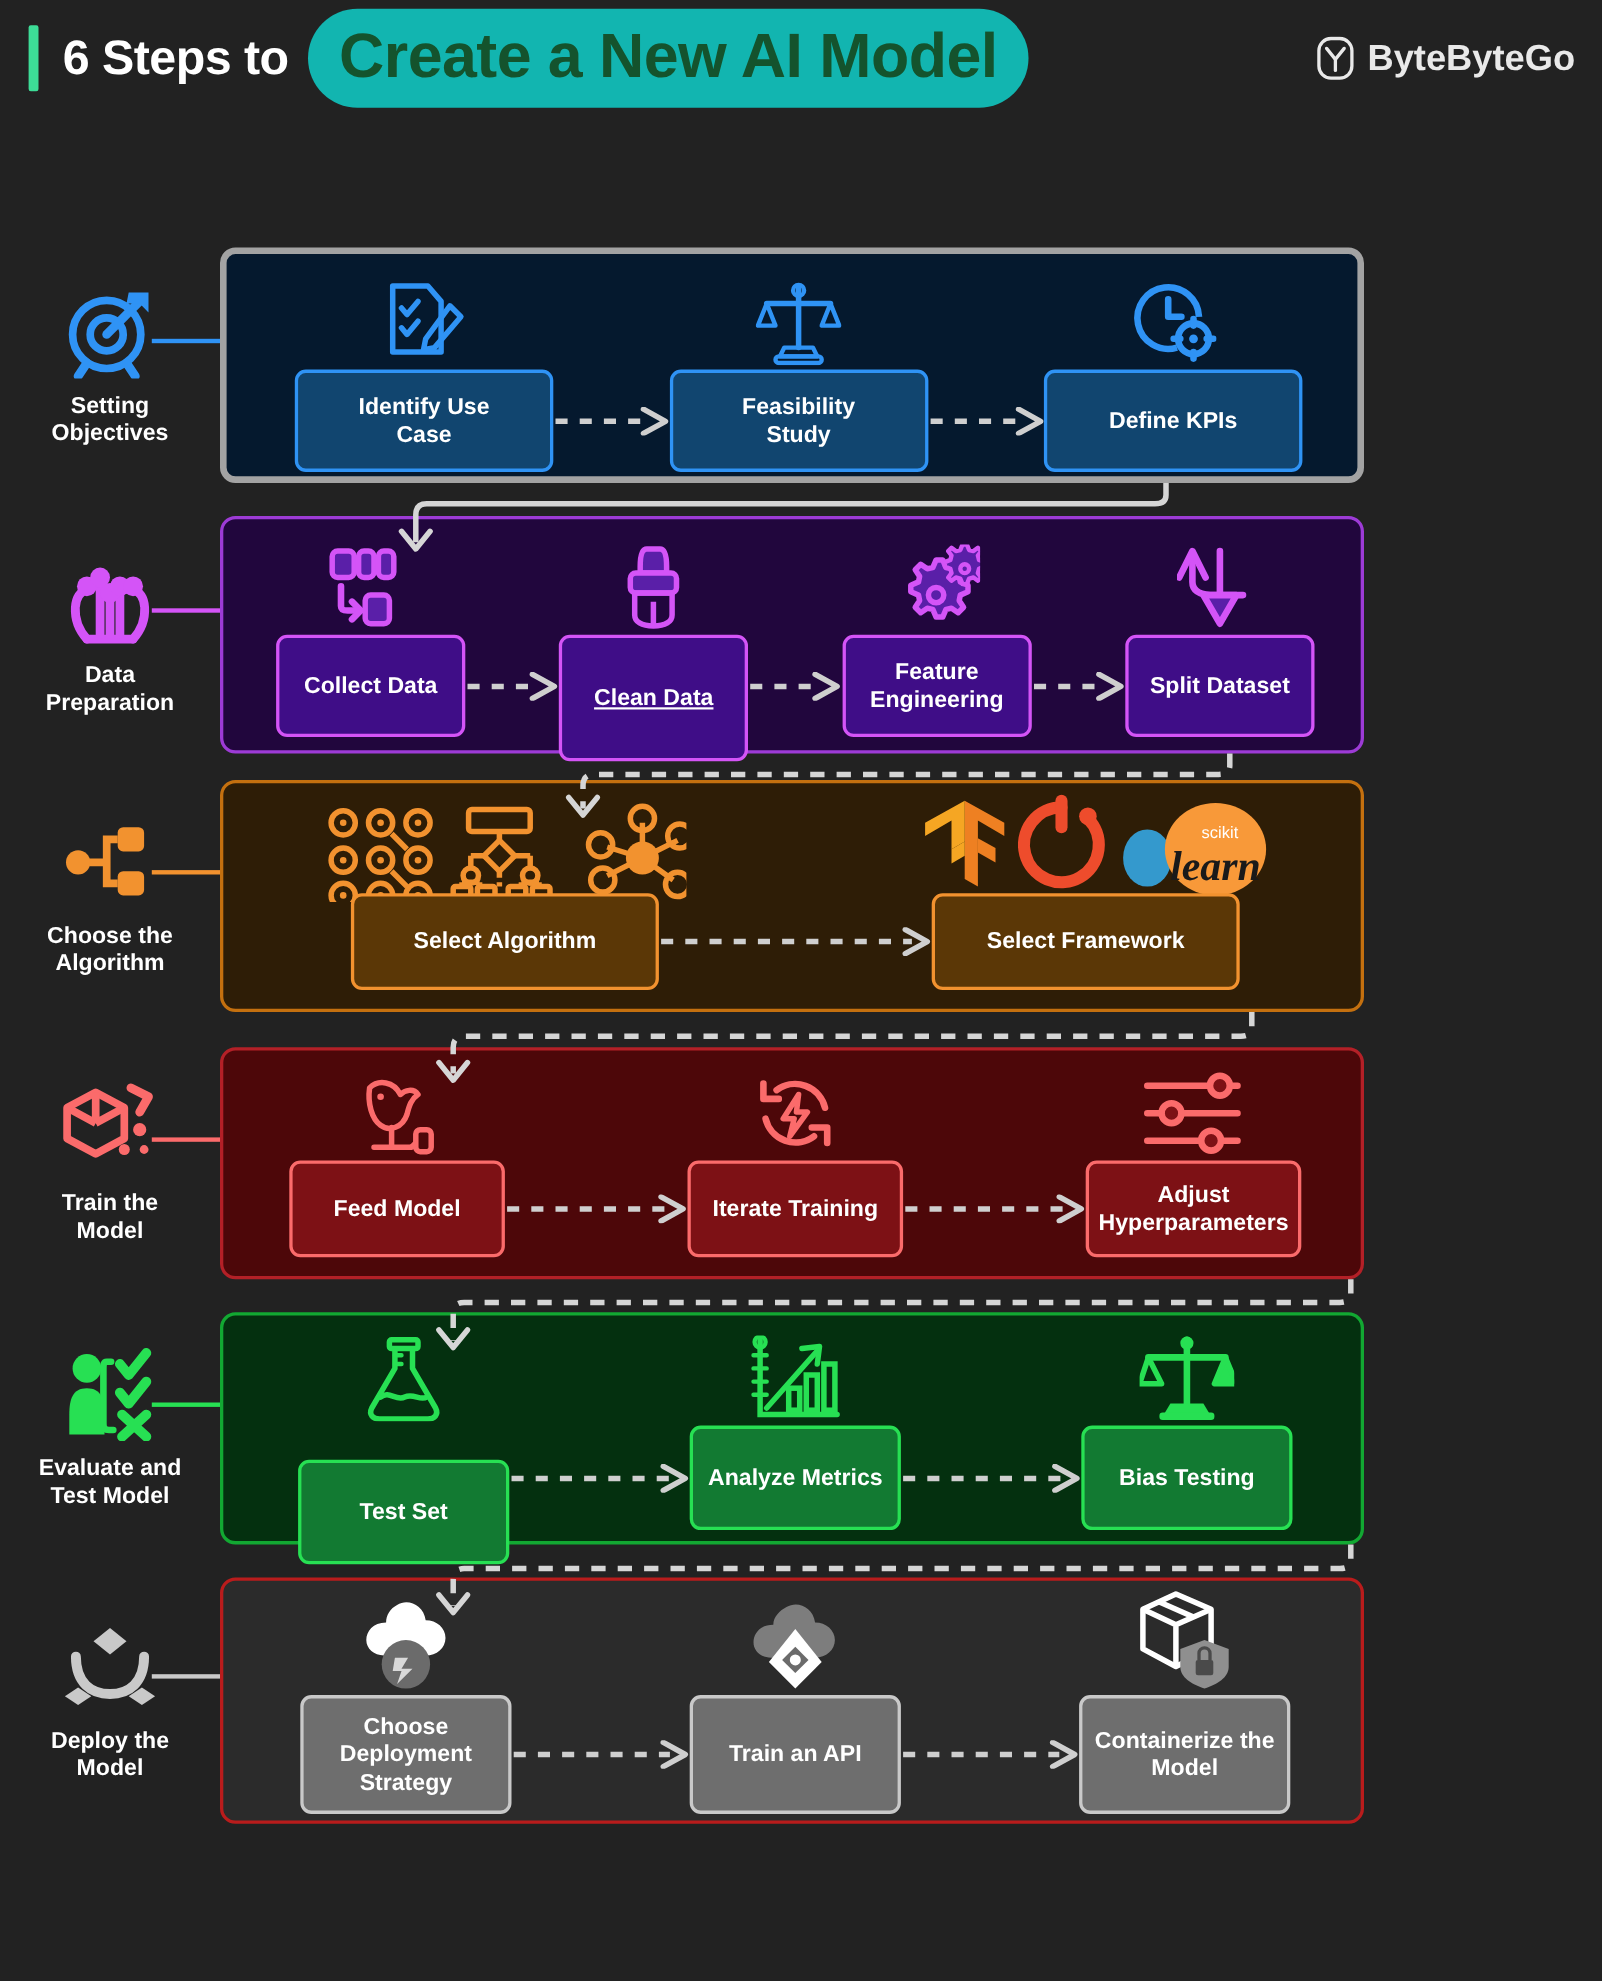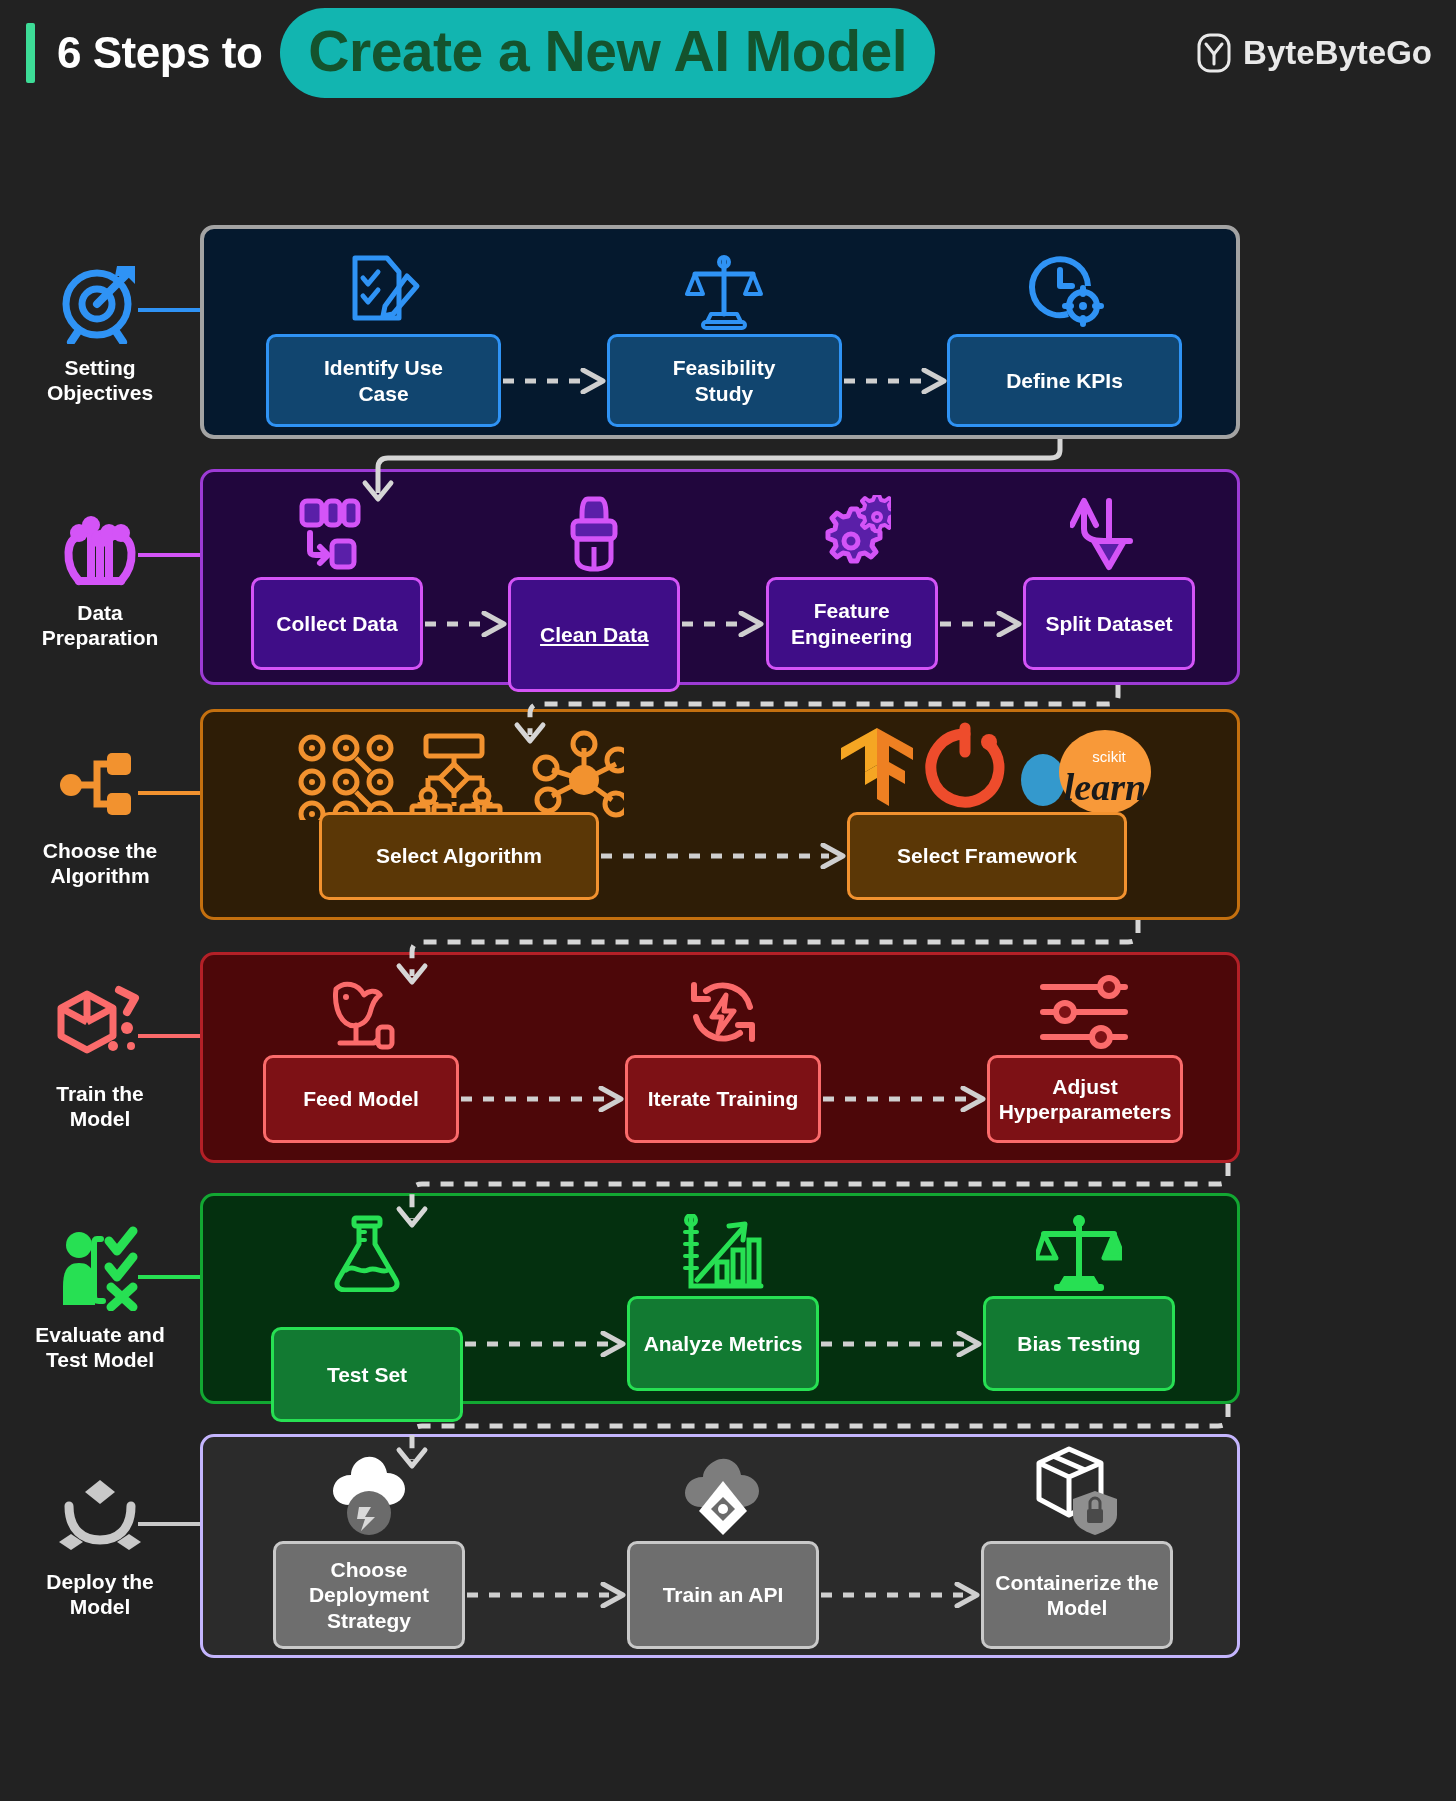--- a/index.html
+++ b/index.html
@@ -80,26 +80,26 @@
     border-width: 3px; border-style: solid;
     color: #ffffff;
     font-size: 21px; font-weight: bold;
     display: flex; align-items: center; justify-content: center;
     text-align: center; line-height: 1.2;
     white-space: pre-line;
     padding: 4px 10px;
   }
 
   
-  .p-blue   { background:#05192e; border:4px solid #a3a3a3; }
+  .p-blue   { background:#05192e; border:6px solid #a3a3a3; }
   .p-purple { background:#21063d; border:3px solid #9d3bd6; }
   .p-amber  { background:#2e1d06; border:3px solid #c4700f; }
   .p-red    { background:#4d0709; border:3px solid #b32027; }
   .p-green  { background:#04300f; border:3px solid #12a832; }
-  .p-grey   { background:#2b2b2b; border:3px solid #c4b5fd; }
+  .p-grey   { background:#2b2b2b; border:3px solid #b91c1c; }
 
   .c-blue   { background:#11456f; border-color:#2f93f5; }
   .c-purple { background:#3f0d87; border-color:#d454f7; }
   .c-amber  { background:#5b3706; border-color:#f2922f; }
   .c-red    { background:#7d1115; border-color:#fb6b6b; }
   .c-green  { background:#127a32; border-color:#27e053; }
   .c-grey   { background:#6e6e6e; border-color:#c9c9c9; }
 
   .flow-svg {
     position: absolute; left: 0; top: 0;

